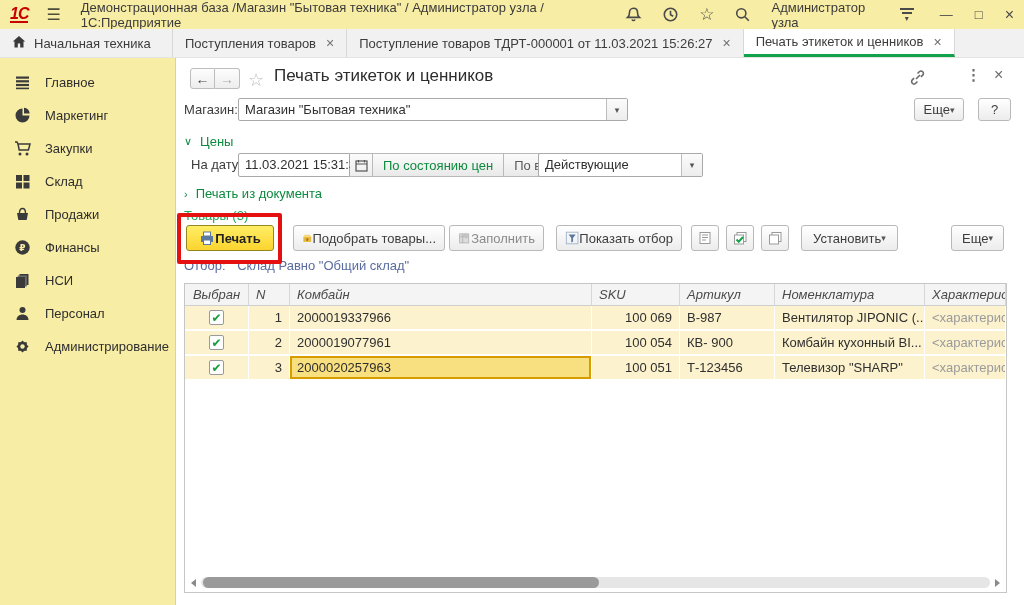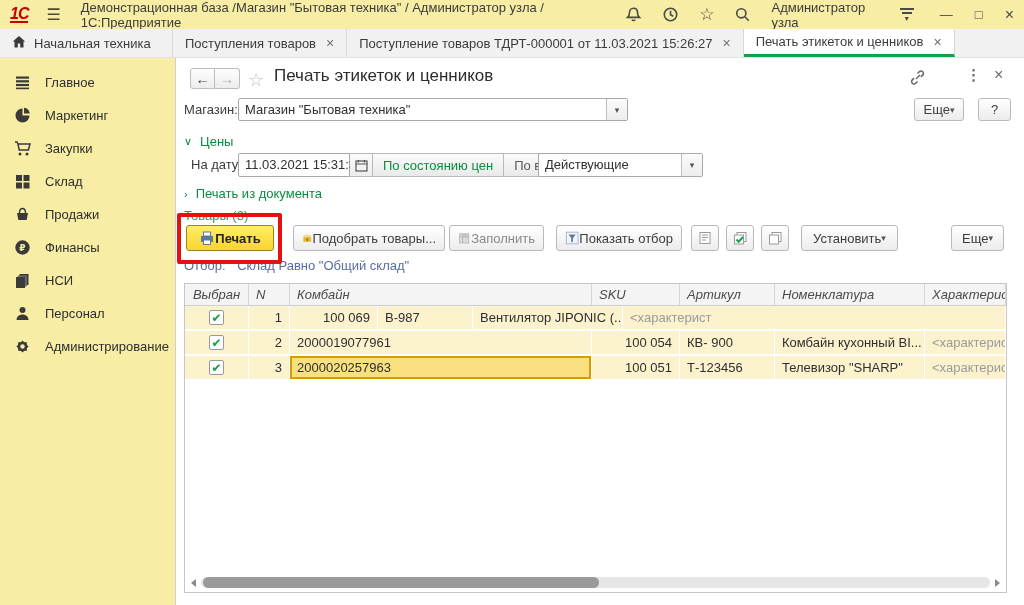--- a/index.html
+++ b/index.html
@@ -404,20 +404,21 @@
         <span class="gc c4">Артикул</span>
         <span class="gc c5">Номенклатура</span>
         <span class="gc c6" style="color:#4a4a4a">Характеристи</span>
       </div>
 
       <div class="g-row">
         <span class="gc c0">
             <span class="chk">✔</span>
           </span>
         <span class="gc c1">1</span>
+        <span class="gc c2">2000019337966</span>
         <span class="gc c3">100 069</span>
         <span class="gc c4">B-987</span>
         <span class="gc c5">Вентилятор JIPONIC (...</span>
         <span class="gc c6">&lt;характерист</span>
       </div>
 
       <div class="g-row">
         <span class="gc c0">
             <span class="chk">✔</span>
           </span>

